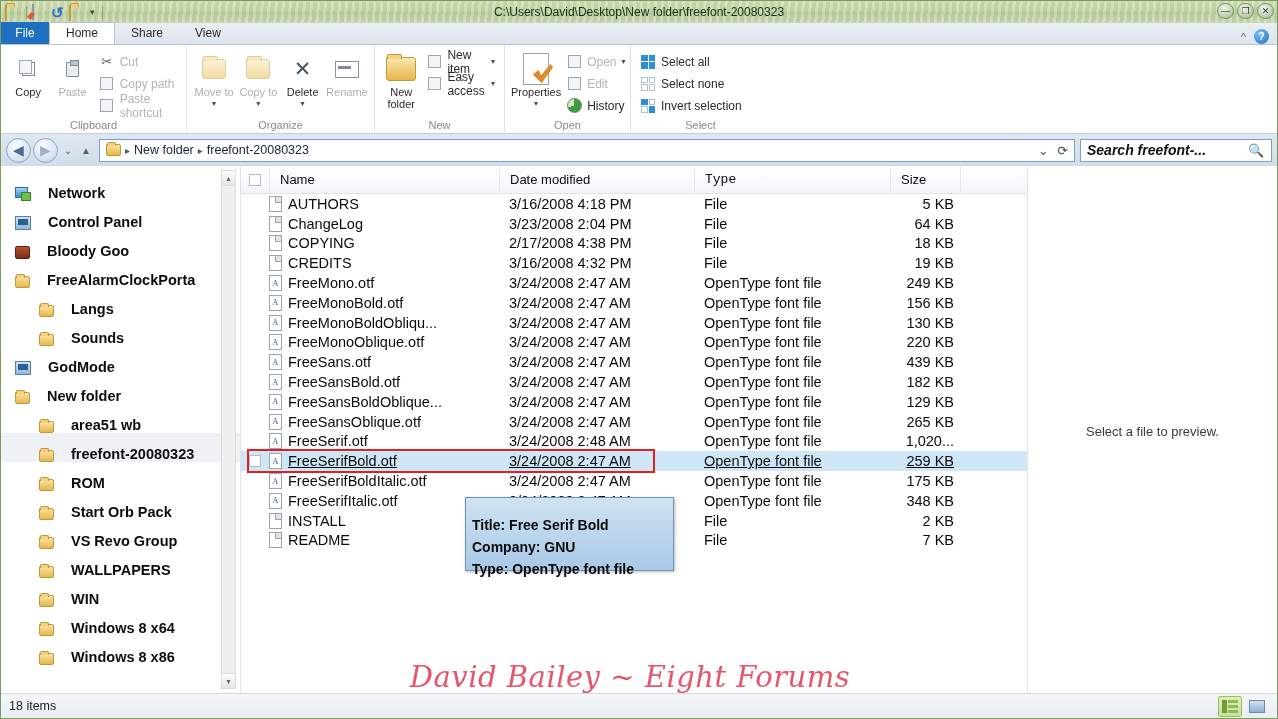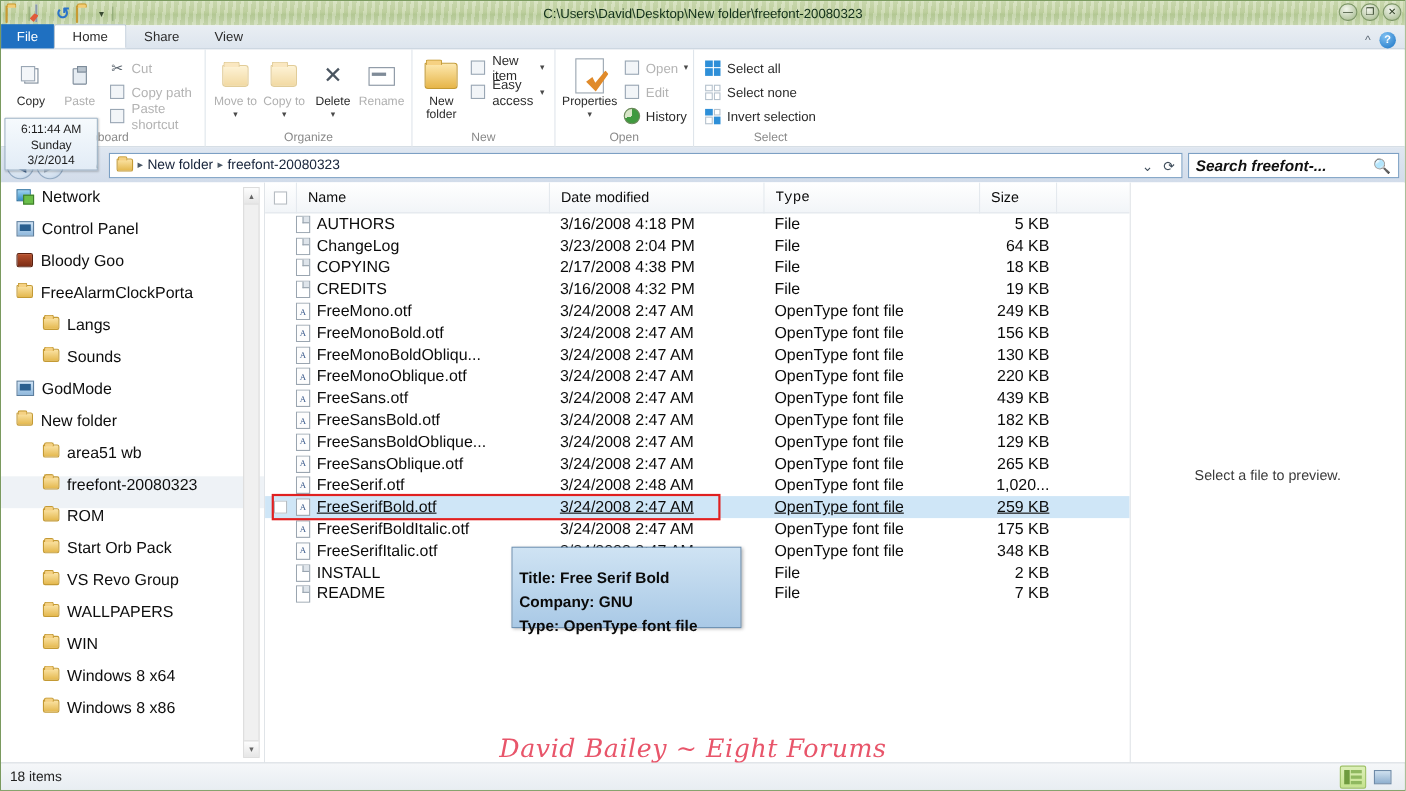--- a/index.html
+++ b/index.html
@@ -181,22 +181,22 @@
   .searchbox .sicon { margin-left: auto; color: #2d5f93; font-size: 13px; font-style: normal; font-weight: normal; }
 
   
   .body { position: absolute; left: 0; top: 165px; width: 1276px; height: 527px; display: flex; background: #fff; }
   .nav {
     width: 240px; background: #fff; position: relative; overflow: hidden;
     border-right: 1px solid #e0e4e8;
   }
   .navlist { padding-top: 6px; }
   .navitem {
-    display: flex; align-items: flex-start; gap: 7px; height: 29px;
-    font-size: 14.5px; font-weight: normal; color: #0d0d0d; padding-left: 14px;
+    display: flex; align-items: flex-end; gap: 17px; height: 29px;
+    font-size: 14.5px; font-weight: bold; color: #0d0d0d; padding-left: 14px;
   }
   .navitem.lvl2 { padding-left: 38px; font-size: 14.5px; }
   .navitem.sel { background: #eef2f6; }
   .ic-net { width: 16px; height: 14px; position: relative; }
   .ic-net::before { content:""; position: absolute; left: 0; top: 0; width: 11px; height: 9px; background: linear-gradient(#9fd4f2,#3b8fc6); border: 1px solid #2a6f9f; }
   .ic-net::after { content:""; position: absolute; right: 0; bottom: 0; width: 8px; height: 7px; background: #6bbf4a; border: 1px solid #3f7d2c; }
   .ic-cp { width: 16px; height: 14px; background: linear-gradient(#cfe3f5,#8fb8dc); border: 1px solid #5d7f9f; position: relative; }
   .ic-cp::after { content:""; position: absolute; left: 2px; top: 2px; width: 10px; height: 6px; background: #2a5f8f; }
   .ic-goo { width: 15px; height: 13px; background: linear-gradient(#b7502c,#7d2d16); border: 1px solid #5a1f0e; border-radius: 2px; }
   .ic-fold { width: 15px; height: 12px; background: linear-gradient(to bottom,#fbe3a4,#e4b84e); border: 1px solid #c49a34; border-radius: 1px 2px 2px 2px; position: relative; }
@@ -270,21 +270,21 @@
   }
   .preview-msg {
     position: absolute; left: 0; right: 0; top: 258px; text-align: center;
     font-size: 13px; color: #3a3a3a;
   }
 
   
   .watermark {
     position: absolute; left: 0; right: 18px; bottom: 24px; text-align: center;
     font-family: "DejaVu Serif", serif; font-style: italic;
-    font-size: 23px; color: #e8556a; letter-spacing: .5px;
+    font-size: 29px; color: #e8556a; letter-spacing: .5px;
     z-index: 15; pointer-events: none;
   }
 
   
   .status {
     position: absolute; left: 0; bottom: 0; width: 1276px; height: 25px;
     background: linear-gradient(to bottom,#f5f7f9,#e8edf2);
     border-top: 1px solid #d4dae0;
     display: flex; align-items: center; padding: 0 8px;
     font-size: 12.5px; color: #222;
@@ -500,25 +500,20 @@
                 </span>
               </span>
             <span>Invert selection</span>
           </div>
         </div>
       </div>
       <div class="grp-label">Select</div>
     </div>
   </div>
 
-  <div class="clock-tip">
-    <div>6:11:44 AM</div>
-    <div>Sunday</div>
-    <div>3/2/2014</div>
-  </div>
 
   <div class="addrrow">
     <div class="navbtns">
       <div class="navbtn">◀</div>
       <div class="navbtn dim">▶</div>
       <div class="navsmall">⌄</div>
       <div class="navsmall">▲</div>
     </div>
     <div class="crumbbar">
       <span class="ic-fold"></span>

